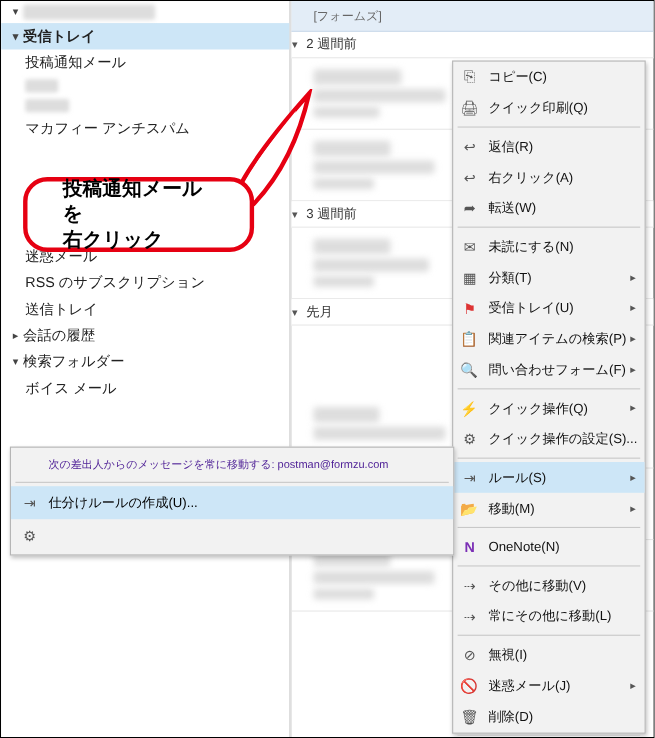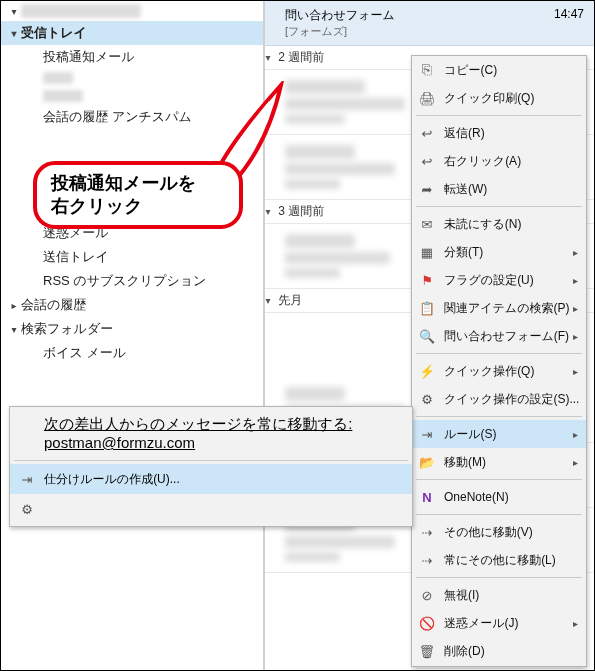--- a/index.html
+++ b/index.html
@@ -24,21 +24,21 @@
   }
   .tree-item {
     display: flex;
     align-items: center;
     padding: 3px 2px 3px 20px;
     font-size: 13px;
     color: #222;
     white-space: nowrap;
   }
   .tree-item.level0 { padding-left: 20px; }
-  .tree-item.level1 { padding-left: 42px; }
+  .tree-item.level1 { padding-left: 22px; }
   .chev {
     display: inline-block;
     width: 14px;
     text-align: center;
     margin-left: -14px;
     font-size: 10px;
     color: #444;
   }
   .tree-item.selected {
     background: #cde6f7;
@@ -54,23 +54,22 @@
   .callout {
     position: absolute;
     left: 20px; top: 160px;
     width: 210px;
     height: 68px;
     background: #fff;
     border: 4px solid #e60012;
     border-radius: 22px;
     display: flex;
     align-items: center;
-    padding: 6px 14px;
+    padding: 6px 32px;
     z-index: 10;
-    margin-left: 12px;
   }
   .callout-text {
     font-size: 18px;
     font-weight: bold;
     color: #000;
     line-height: 1.3;
   }
   .callout-tail {
     position: absolute;
     left: 210px; top: 80px;
@@ -165,23 +164,22 @@
   .sub-item {
     display: flex;
     align-items: center;
     padding: 6px 8px;
     font-size: 12px;
     gap: 8px;
   }
   .sub-item.hl { background: #cde6f7; }
   .sub-static {
     padding: 6px 8px 6px 34px;
-    color: #000000;
-    font-size: 15px;
-    text-decoration: underline;
+    color: #4c1d95;
+    font-size: 10px;
   }
 </style>
 </head>
 <body>
 
 <div class="folder-tree">
   <div class="tree-item level0">
     <span class="chev">▾</span>
     <span class="blur-box" style="width:120px;height:14px"></span>
   </div>
@@ -192,33 +190,33 @@
   <div class="tree-item level1">
     <span>投稿通知メール</span>
   </div>
   <div class="tree-item level1">
     <span class="blur-box" style="width:30px;height:12px"></span>
   </div>
   <div class="tree-item level1">
     <span class="blur-box" style="width:40px;height:12px"></span>
   </div>
   <div class="tree-item level1">
-    <span>会話の履歴  アンチスパム</span>
+    <span>マカフィー  アンチスパム</span>
   </div>
 
   <div style="height:92px"></div>
 
   <div class="tree-item level1">
     <span>迷惑メール</span>
   </div>
   <div class="tree-item level1">
+    <span>RSS のサブスクリプション</span>
+  </div>
+  <div class="tree-item level1">
     <span>送信トレイ</span>
-  </div>
-  <div class="tree-item level1">
-    <span>RSS のサブスクリプション</span>
   </div>
   <div class="tree-item level0">
     <span class="chev">▸</span>
     <span>会話の履歴</span>
   </div>
   <div class="tree-item level0">
     <span class="chev">▾</span>
     <span>検索フォルダー</span>
   </div>
   <div class="tree-item level1">
@@ -230,24 +228,20 @@
   <path d="M4,94 Q20,60 70,4 Q56,66 20,104 Z" fill="#fff" stroke="#e60012" stroke-width="4"></path>
   <path d="M8,92 Q20,66 58,20 Q50,66 22,98 Z" fill="#fff"></path>
 </svg>
 <div class="callout">
   <div class="callout-text" style="white-space:pre-line">投稿通知メールを
 右クリック</div>
 </div>
 
 <div class="msg-list">
   <div class="msg-item sel">
-    <div class="msg-row2">
-      <span>問い合わせフォーム</span>
-      <span>14:47</span>
-    </div>
     <div class="msg-cat">[フォームズ]</div>
   </div>
 
   <div class="date-head">
     <span class="chev">▾</span>
     <span>2 週間前</span>
   </div>
   <div class="msg-item">
     <div class="blur-block" style="width:80px;height:14px"></div>
     <div class="blur-block" style="width:120px;height:12px"></div>
@@ -320,21 +314,21 @@
     <span class="ctx-icon">✉</span>
     <span>未読にする(N)</span>
   </div>
   <div class="ctx-item">
     <span class="ctx-icon">▦</span>
     <span>分類(T)</span>
     <span class="ctx-sub-arrow">▸</span>
   </div>
   <div class="ctx-item">
     <span class="ctx-icon" style="color:#d33">⚑</span>
-    <span>フラグの設定(U)</span>
+    <span>受信トレイ(U)</span>
     <span class="ctx-sub-arrow">▸</span>
   </div>
   <div class="ctx-item">
     <span class="ctx-icon">📋</span>
     <span>関連アイテムの検索(P)</span>
     <span class="ctx-sub-arrow">▸</span>
   </div>
   <div class="ctx-item">
     <span class="ctx-icon">🔍</span>
     <span>問い合わせフォーム(F)</span>

